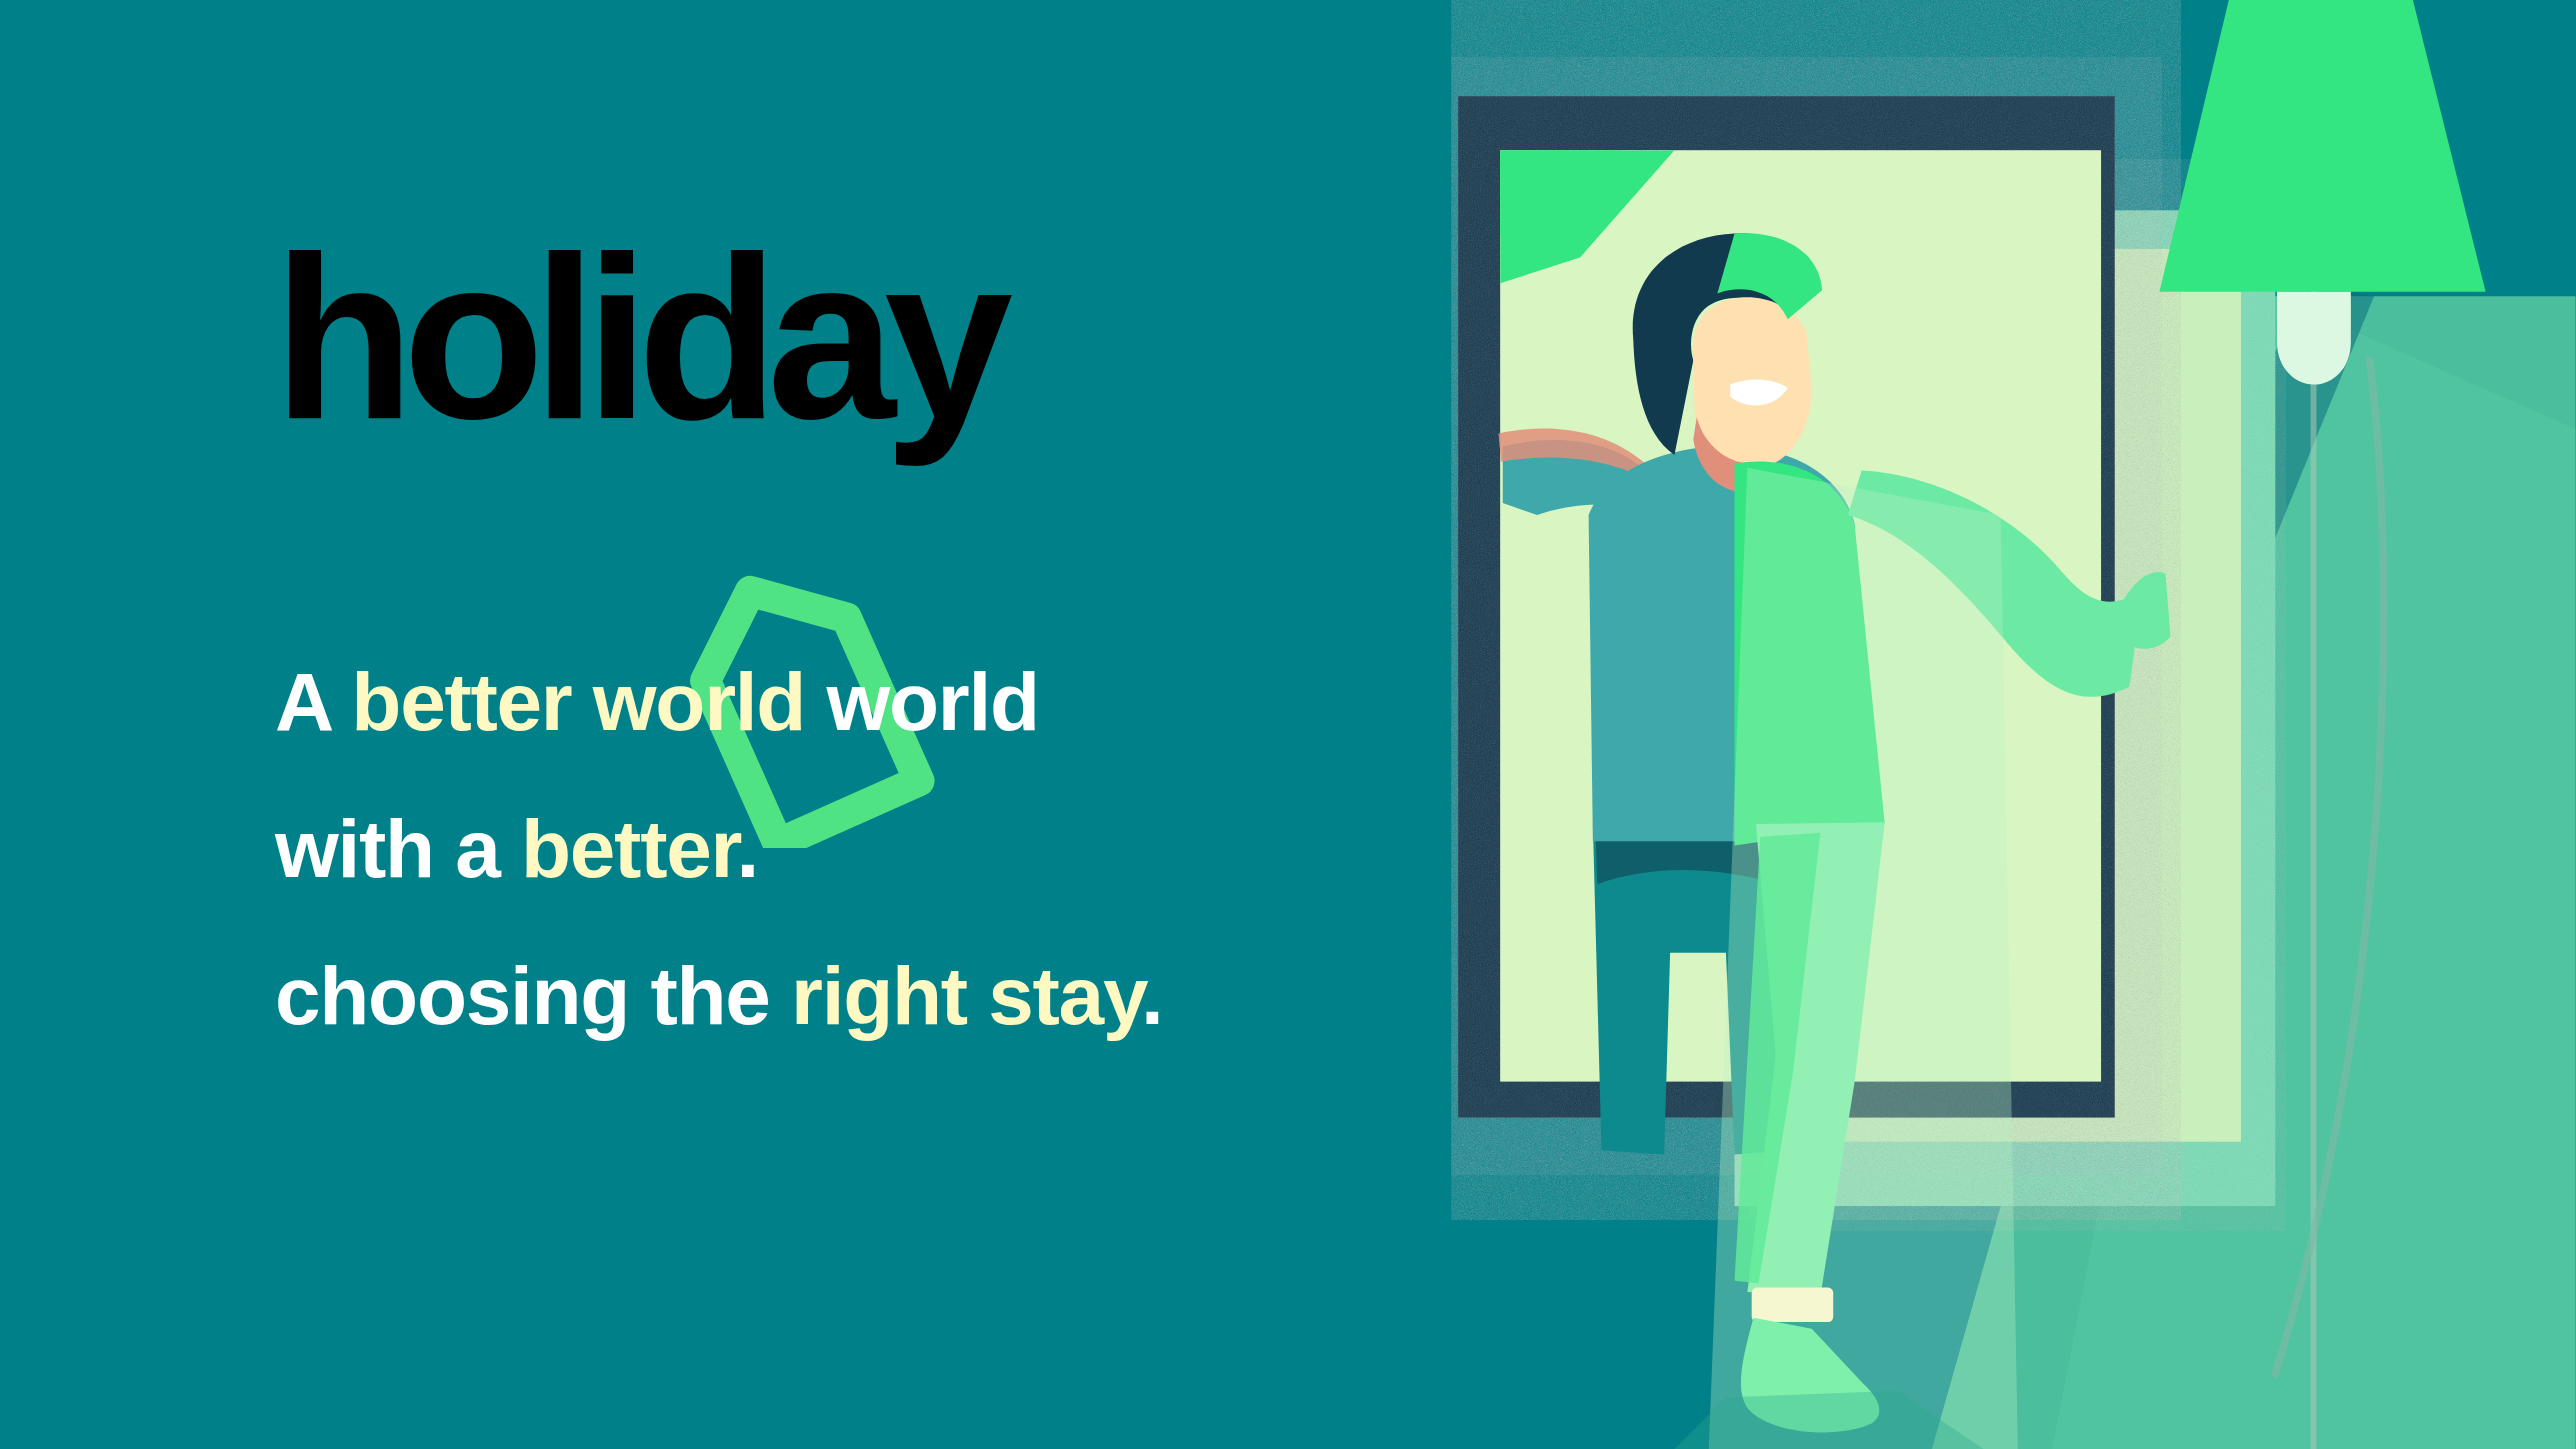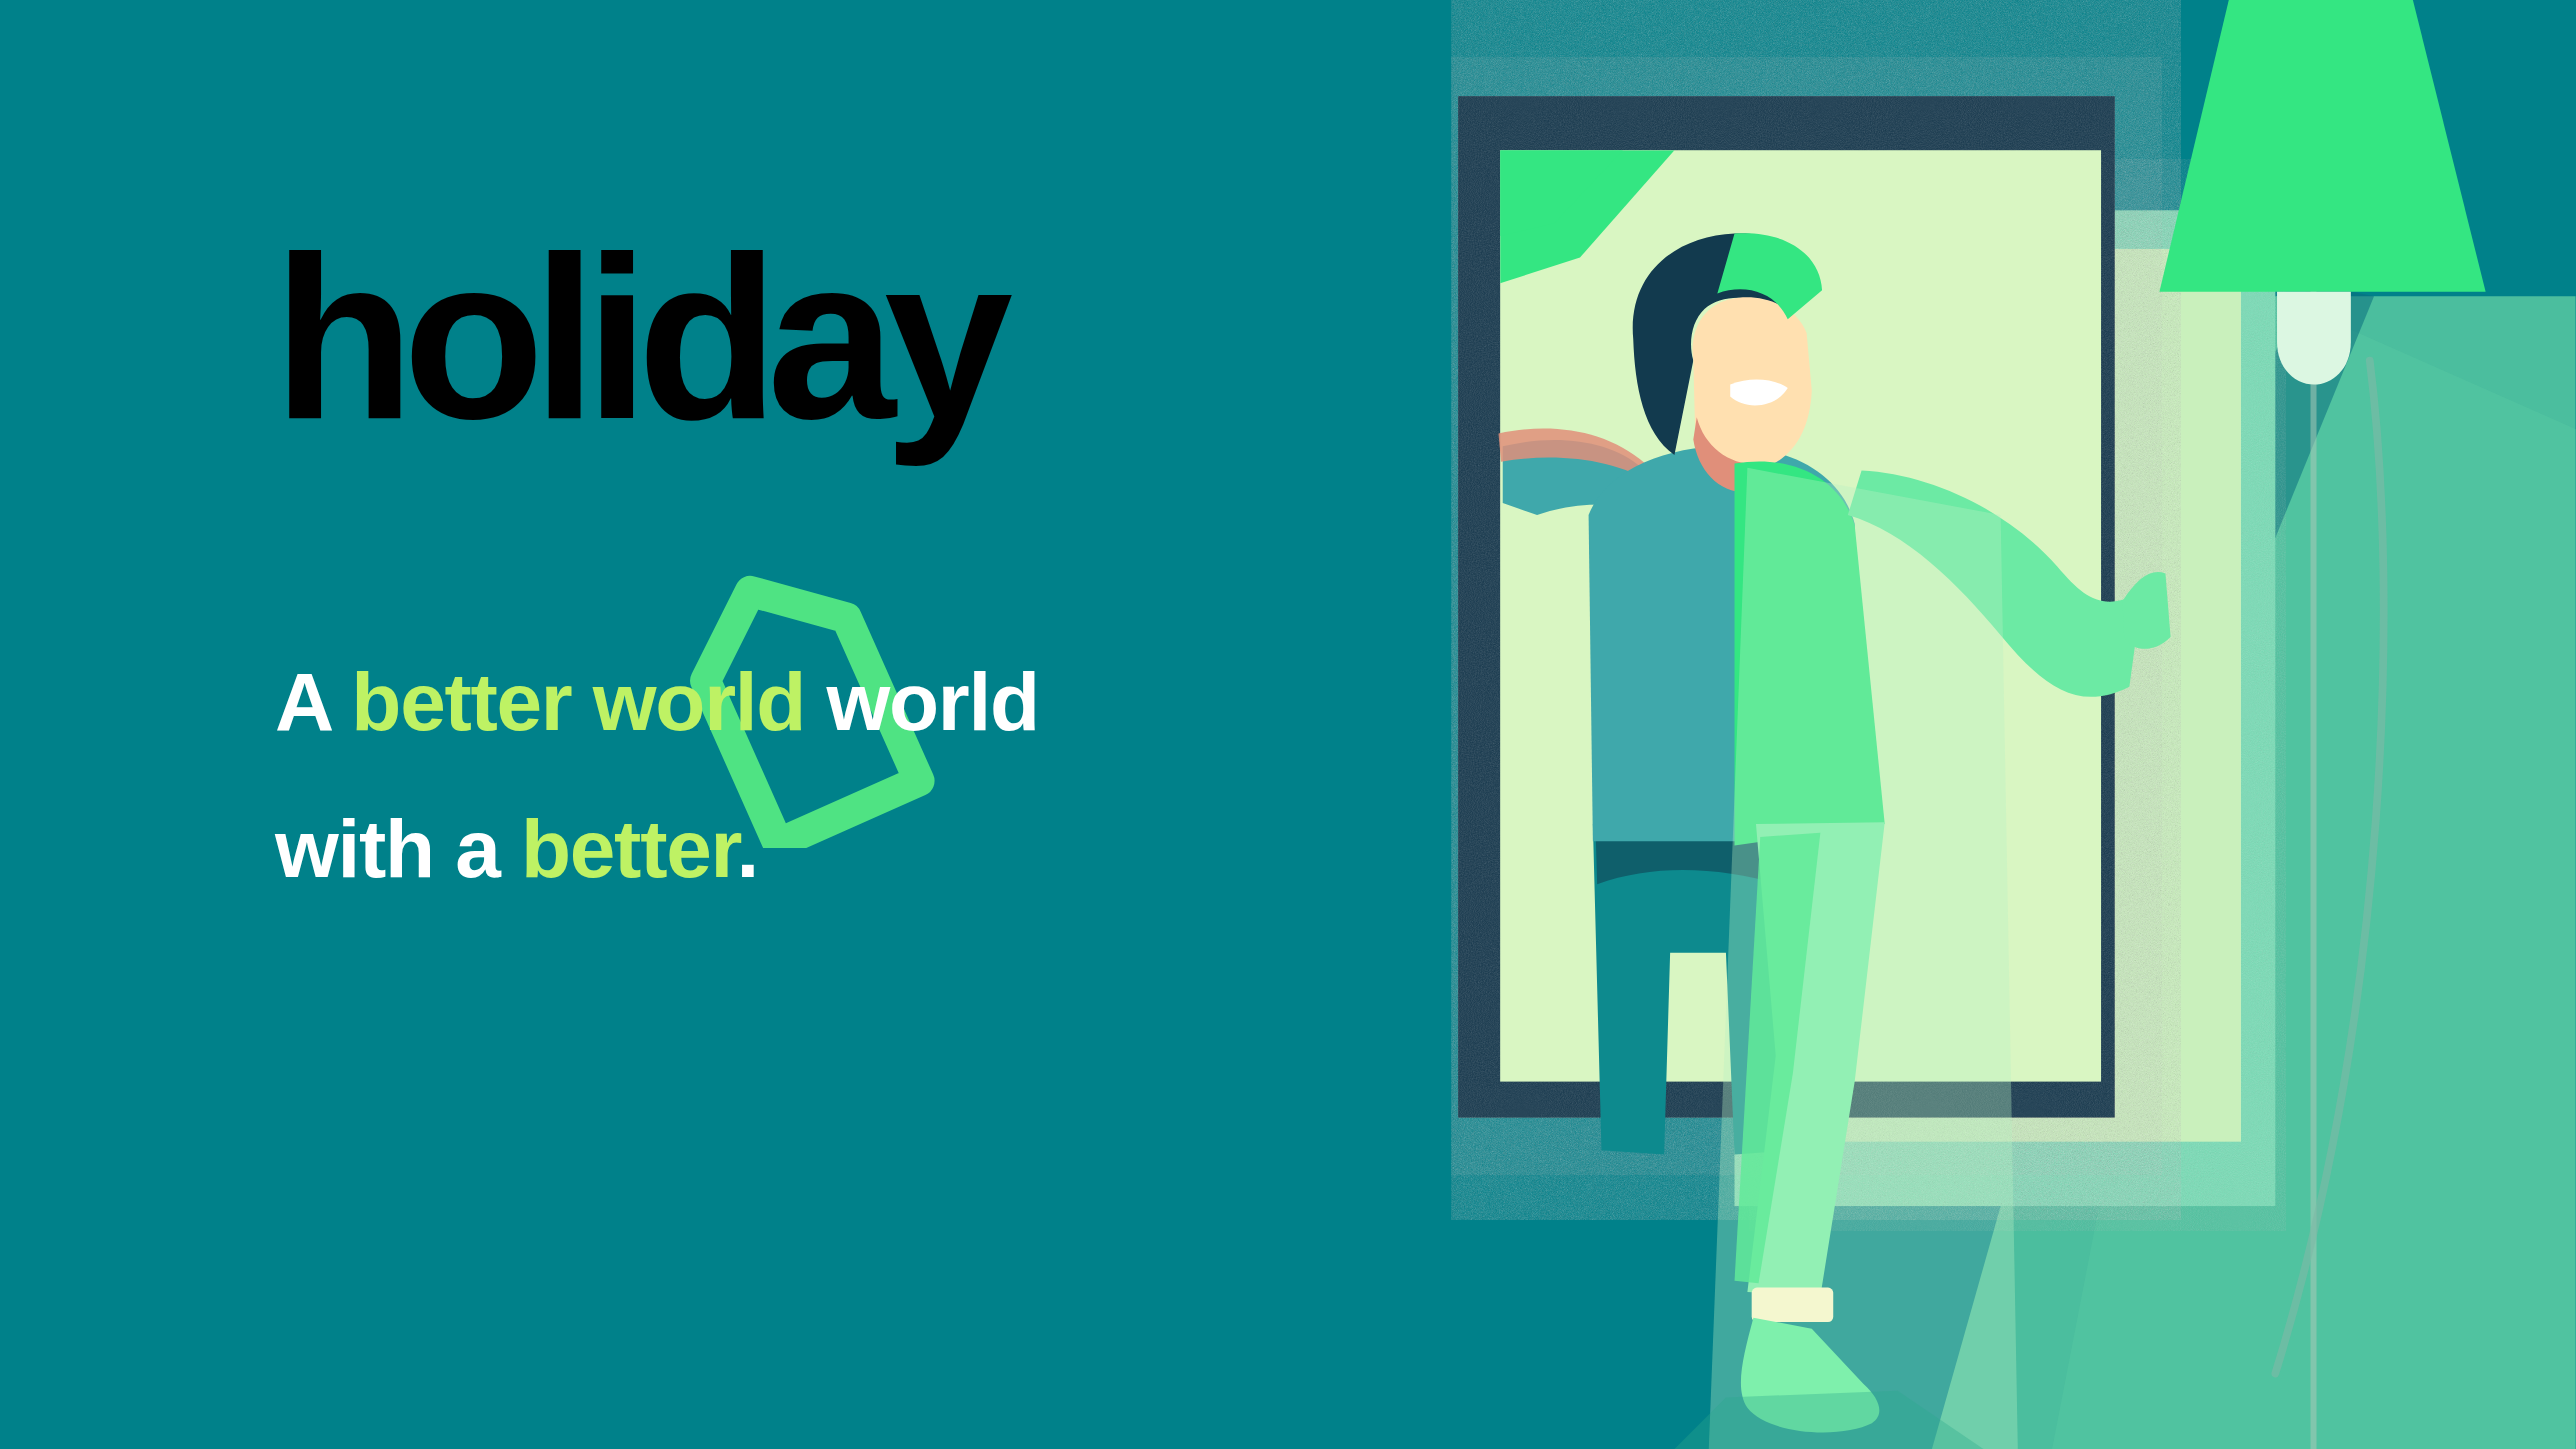--- a/index.html
+++ b/index.html
@@ -56,21 +56,21 @@
     font-family: "Liberation Sans", sans-serif;
     font-size: 82px;
     font-weight: 700;
     color: #ffffff;
     line-height: 1.0;
     margin: 0 0 65px 0;
     white-space: nowrap;
     letter-spacing: -1.3px;
   }
   .tag-line:last-child { margin-bottom: 0; }
-  .accent { color: #bef264; }
+  .accent { color: #fef9c3; }
 
   
   #illustration {
     position: absolute;
     left: 1451px;
     top: 0;
     width: 1125px;
     height: 1449px;
     overflow: hidden;
   }
@@ -96,20 +96,23 @@
 
     <div class="tag-line">
       <span>A </span><span class="accent">better world</span><span> world</span>
     </div>
 
     <div class="tag-line">
       <span>with a </span><span class="accent">better</span><span>.</span>
     </div>
 
 
+    <div class="tag-line">
+      <span>choosing the </span><span class="accent">right stay</span><span>.</span>
+    </div>
   </div>
 
   <div id="illustration">
     <svg id="illus-svg" viewBox="0 0 1310 1688" xmlns="http://www.w3.org/2000/svg">
 
       <defs>
 
         <filter id="grain" x="-10%" y="-10%" width="120%" height="120%">
           <feTurbulence type="fractalNoise" baseFrequency="0.85" numOctaves="3" result="n"></feTurbulence>
           <feColorMatrix in="n" type="saturate" values="0"></feColorMatrix>

